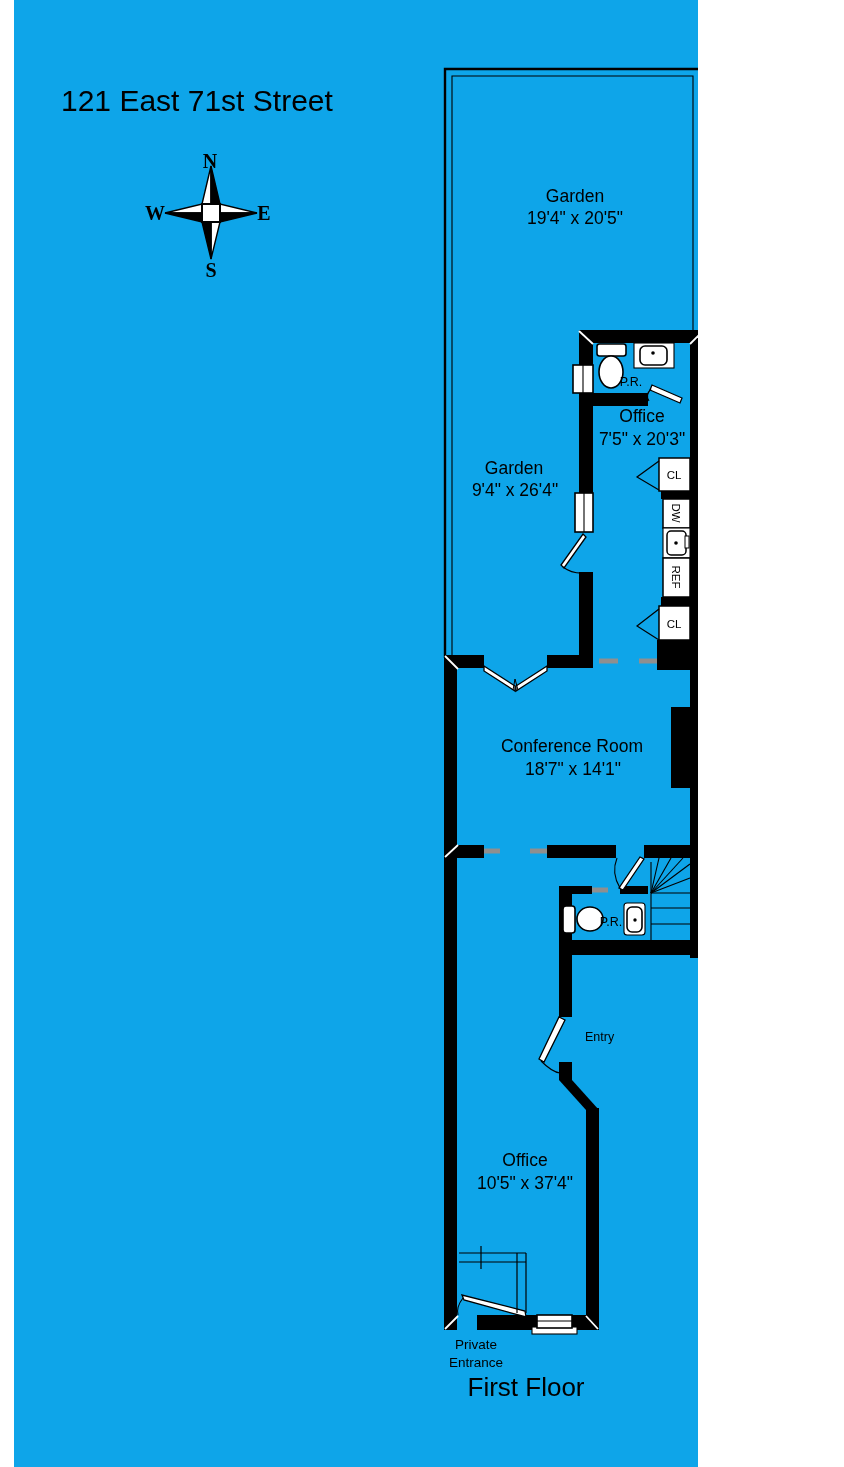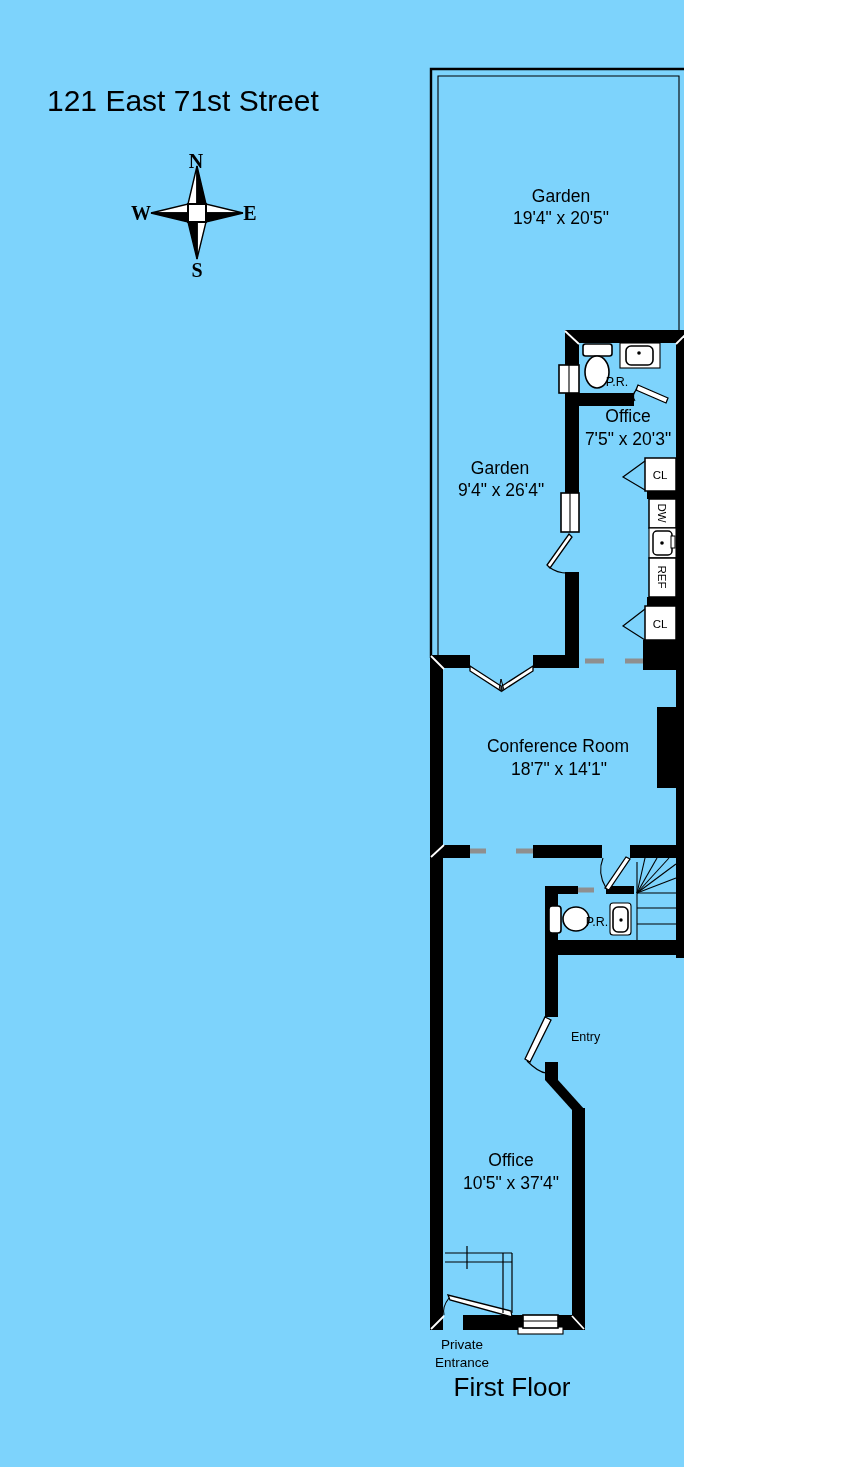--- a/index.html
+++ b/index.html
@@ -1,16 +1,16 @@
 <!DOCTYPE html>
 <html><head>
 <meta charset="utf-8">
 <style>
   html,body{margin:0;padding:0;background:#ffffff;}
-  .page{position:relative;width:684px;height:1467px;background:#7dd3fc;overflow:hidden;}
+  .page{position:relative;width:684px;height:1467px;background:#0ea5e9;overflow:hidden;margin-left:14px;}
   svg{display:block;}
   text{font-family:"Liberation Sans","DejaVu Sans",sans-serif;fill:#000;}
   text.serif{font-family:"Liberation Serif","DejaVu Serif",serif;font-weight:bold;}
   .room-name{font-size:17.5px;}
   .room-dims{font-size:17.5px;}
   .small-label{font-size:12.5px;}
   .tiny-label{font-size:11.5px;}
   .title{font-size:30px;}
   .floor{font-size:26px;}
   .compass-letter{font-size:20px;}

